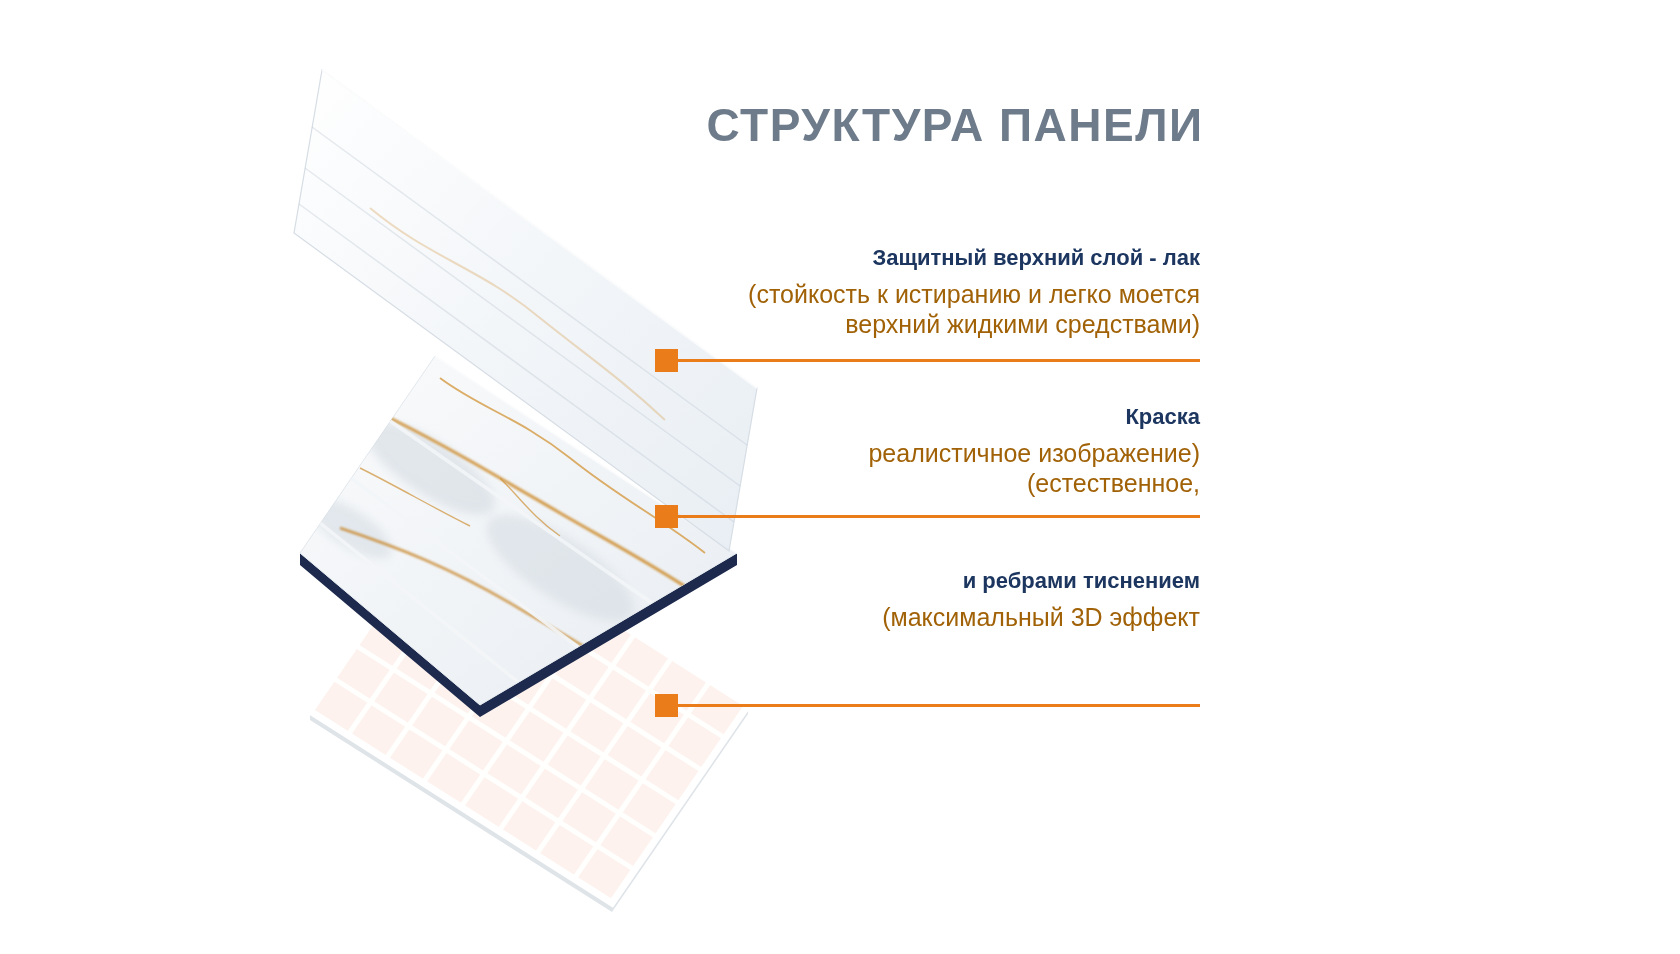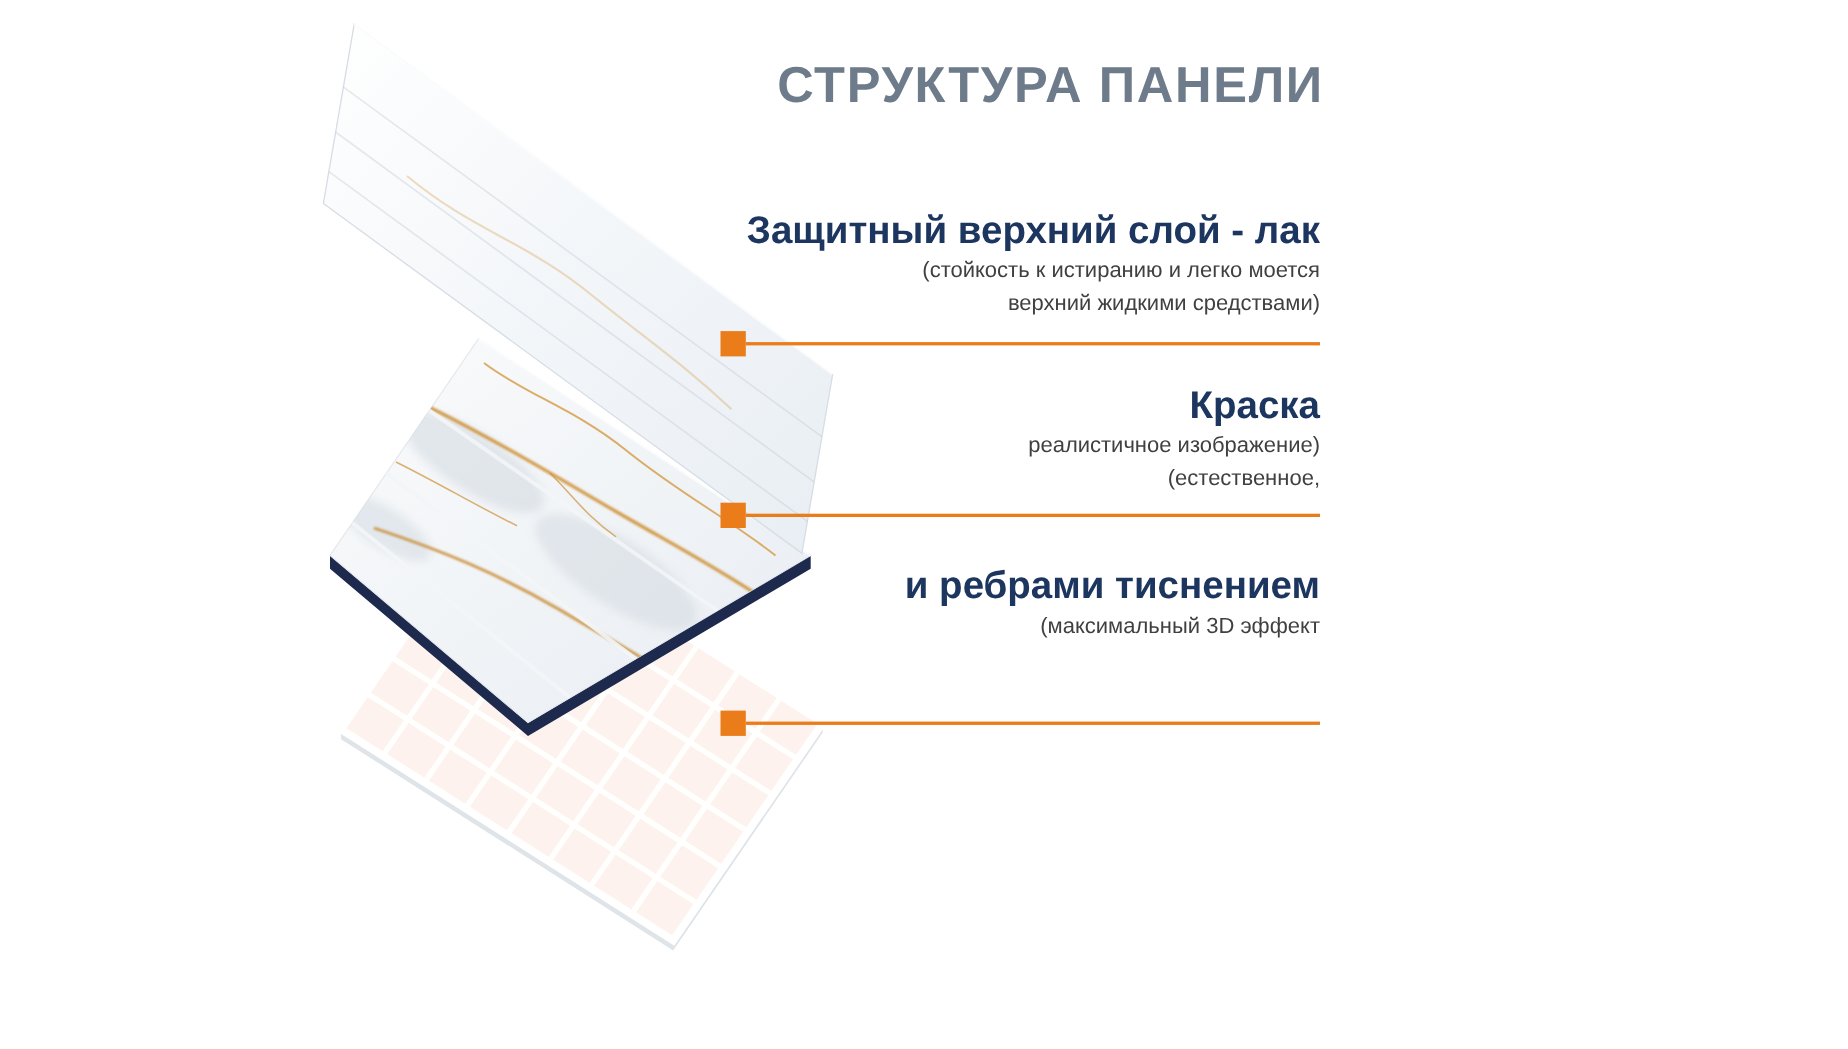--- a/index.html
+++ b/index.html
@@ -3,38 +3,38 @@
 <meta charset="utf-8">
 <style>
   * { margin:0; padding:0; box-sizing:border-box; }
   html,body { background:#ffffff; }
   body {
     width:1680px; height:954px;
     position:relative; overflow:hidden;
     font-family:"Liberation Sans", sans-serif;
     color:#324459;
   }
-  .canvas { position:absolute; inset:0; }
+  .canvas { position:absolute; inset:0;margin-top:48px; }
 
   .title {
     position:absolute; top:50px; left:700px; width:510px;
     text-align:center;
     font-size:46px; font-weight:700; letter-spacing:1.5px;
     color:#6E7B8A;
   }
 
   .illustration { position:absolute; left:280px; top:10px; width:500px; height:860px; }
   .illustration svg { display:block; width:100%; height:100%; }
 
   .ann { position:absolute; right:480px; text-align:right; white-space:nowrap; }
   .ann-title {
-    font-size:35px; font-weight:700; color:#1C3660; line-height:33px;
+    font-size:22px; font-weight:700; color:#1C3660; line-height:33px;
   }
   .ann-title + .ann-line { margin-top:5px; }
-  .ann-line { font-size:20px; color:#404040; line-height:30px; }
+  .ann-line { font-size:25px; color:#a16207; line-height:30px; }
 
   .leader {
     position:absolute; left:655px; width:545px; height:23px;
     display:flex; align-items:center;
   }
   .marker { width:23px; height:23px; background:#EA7C1A; flex:none; }
   .rule { flex:1; height:3px; background:#EA7C1A; }
 </style>
 </head>
 <body>

